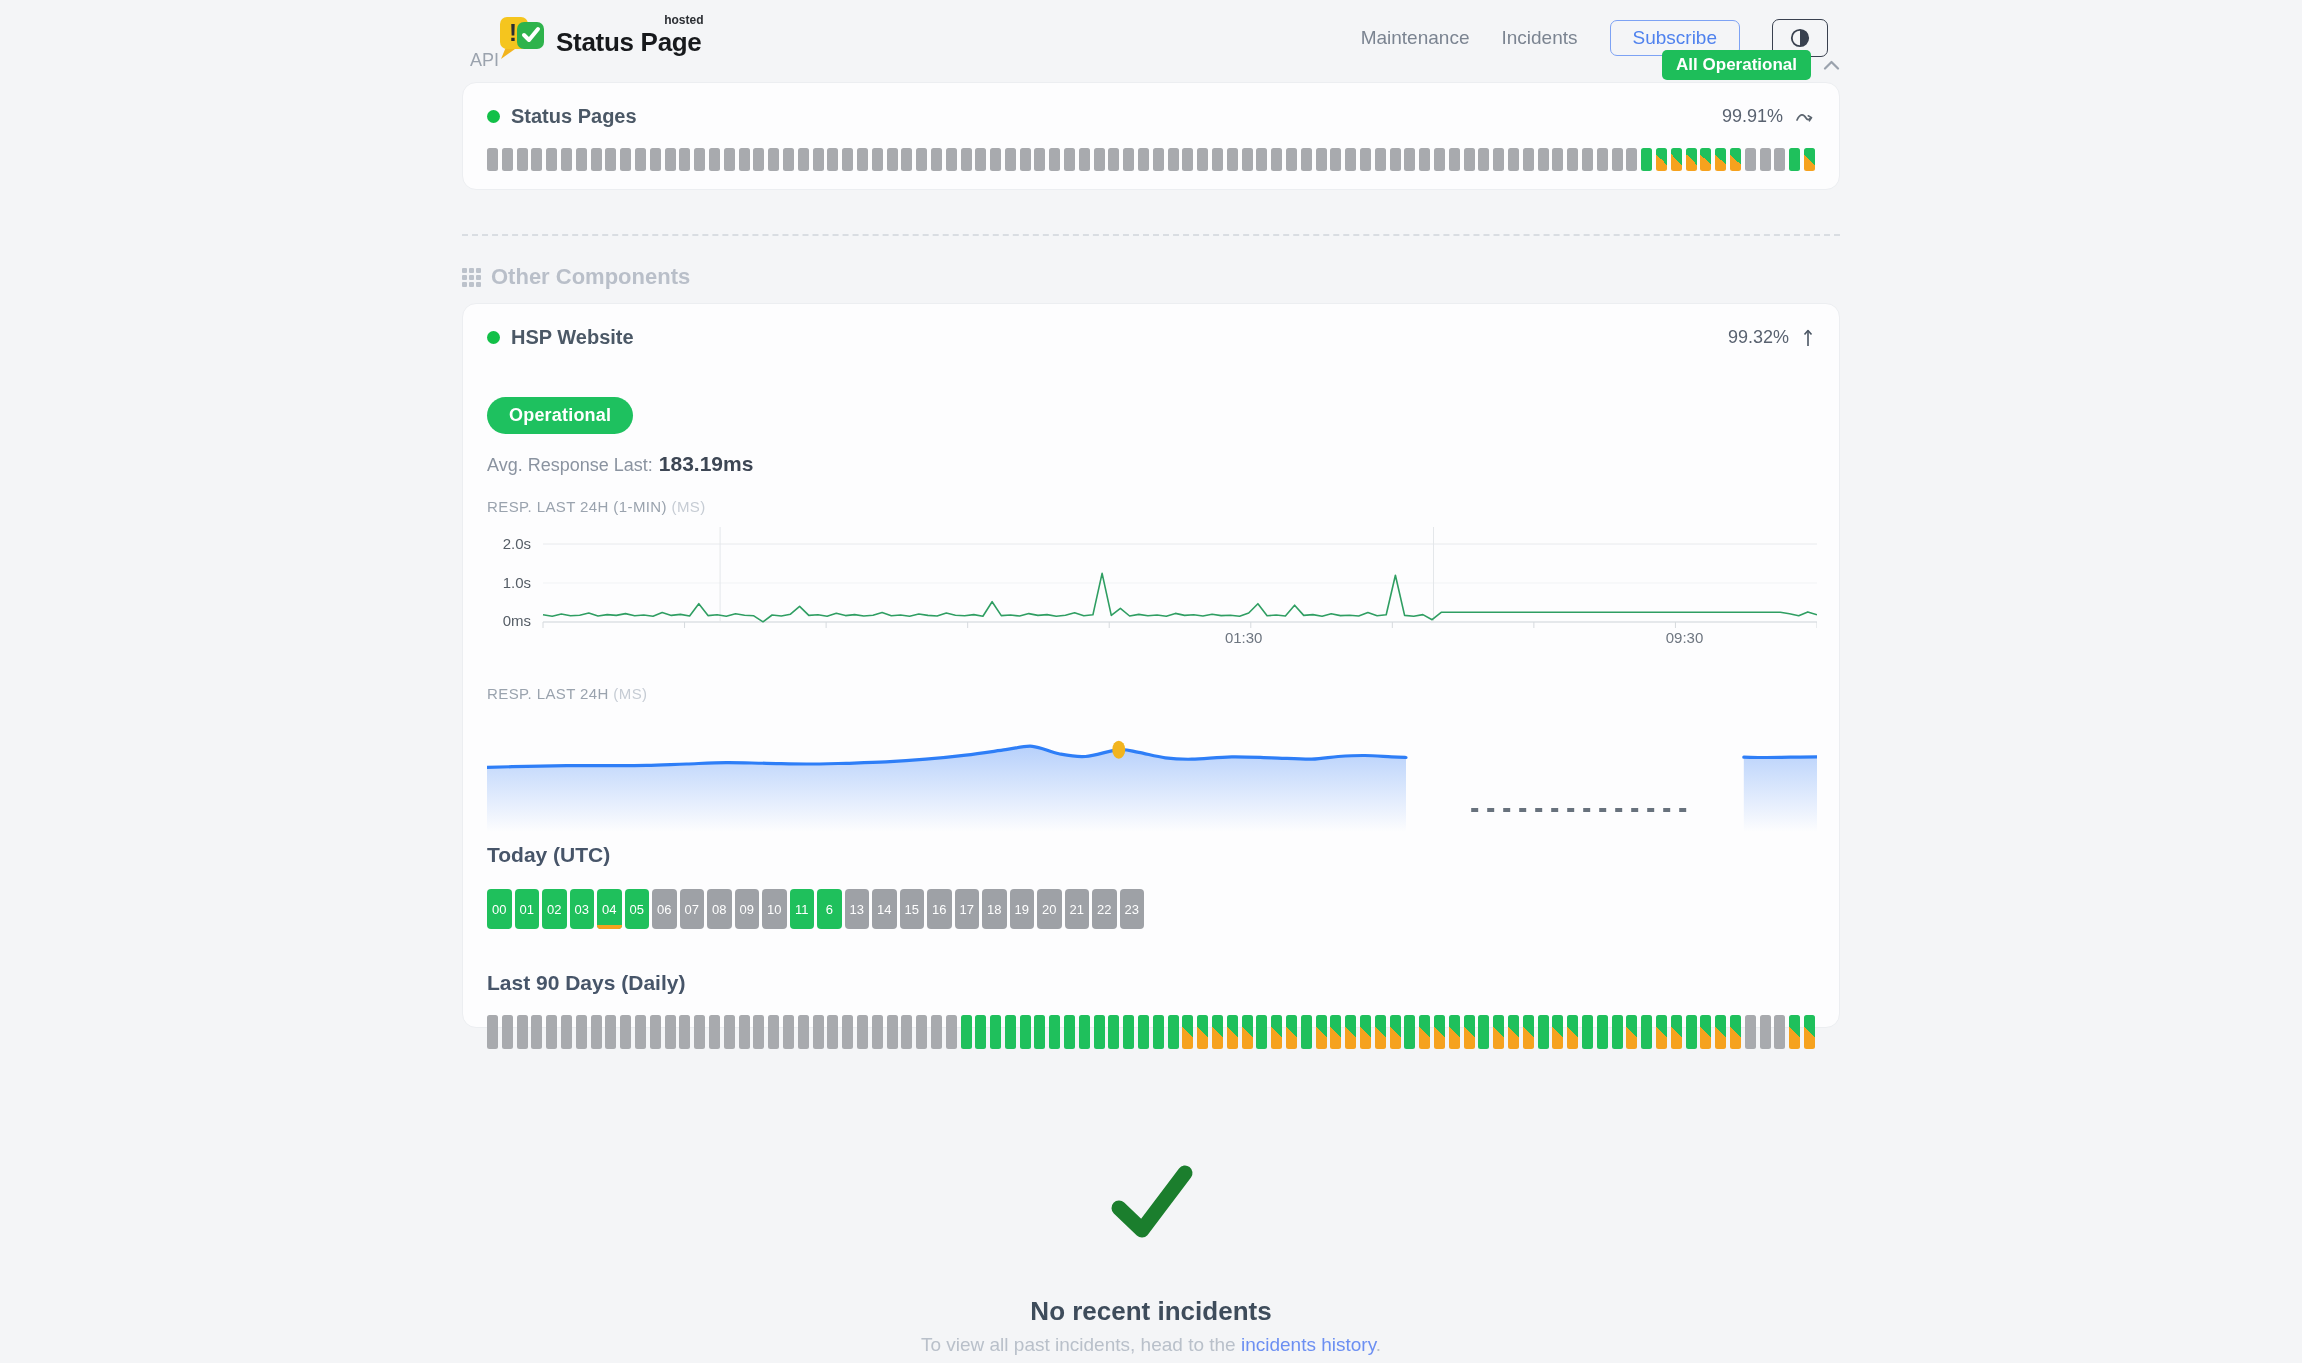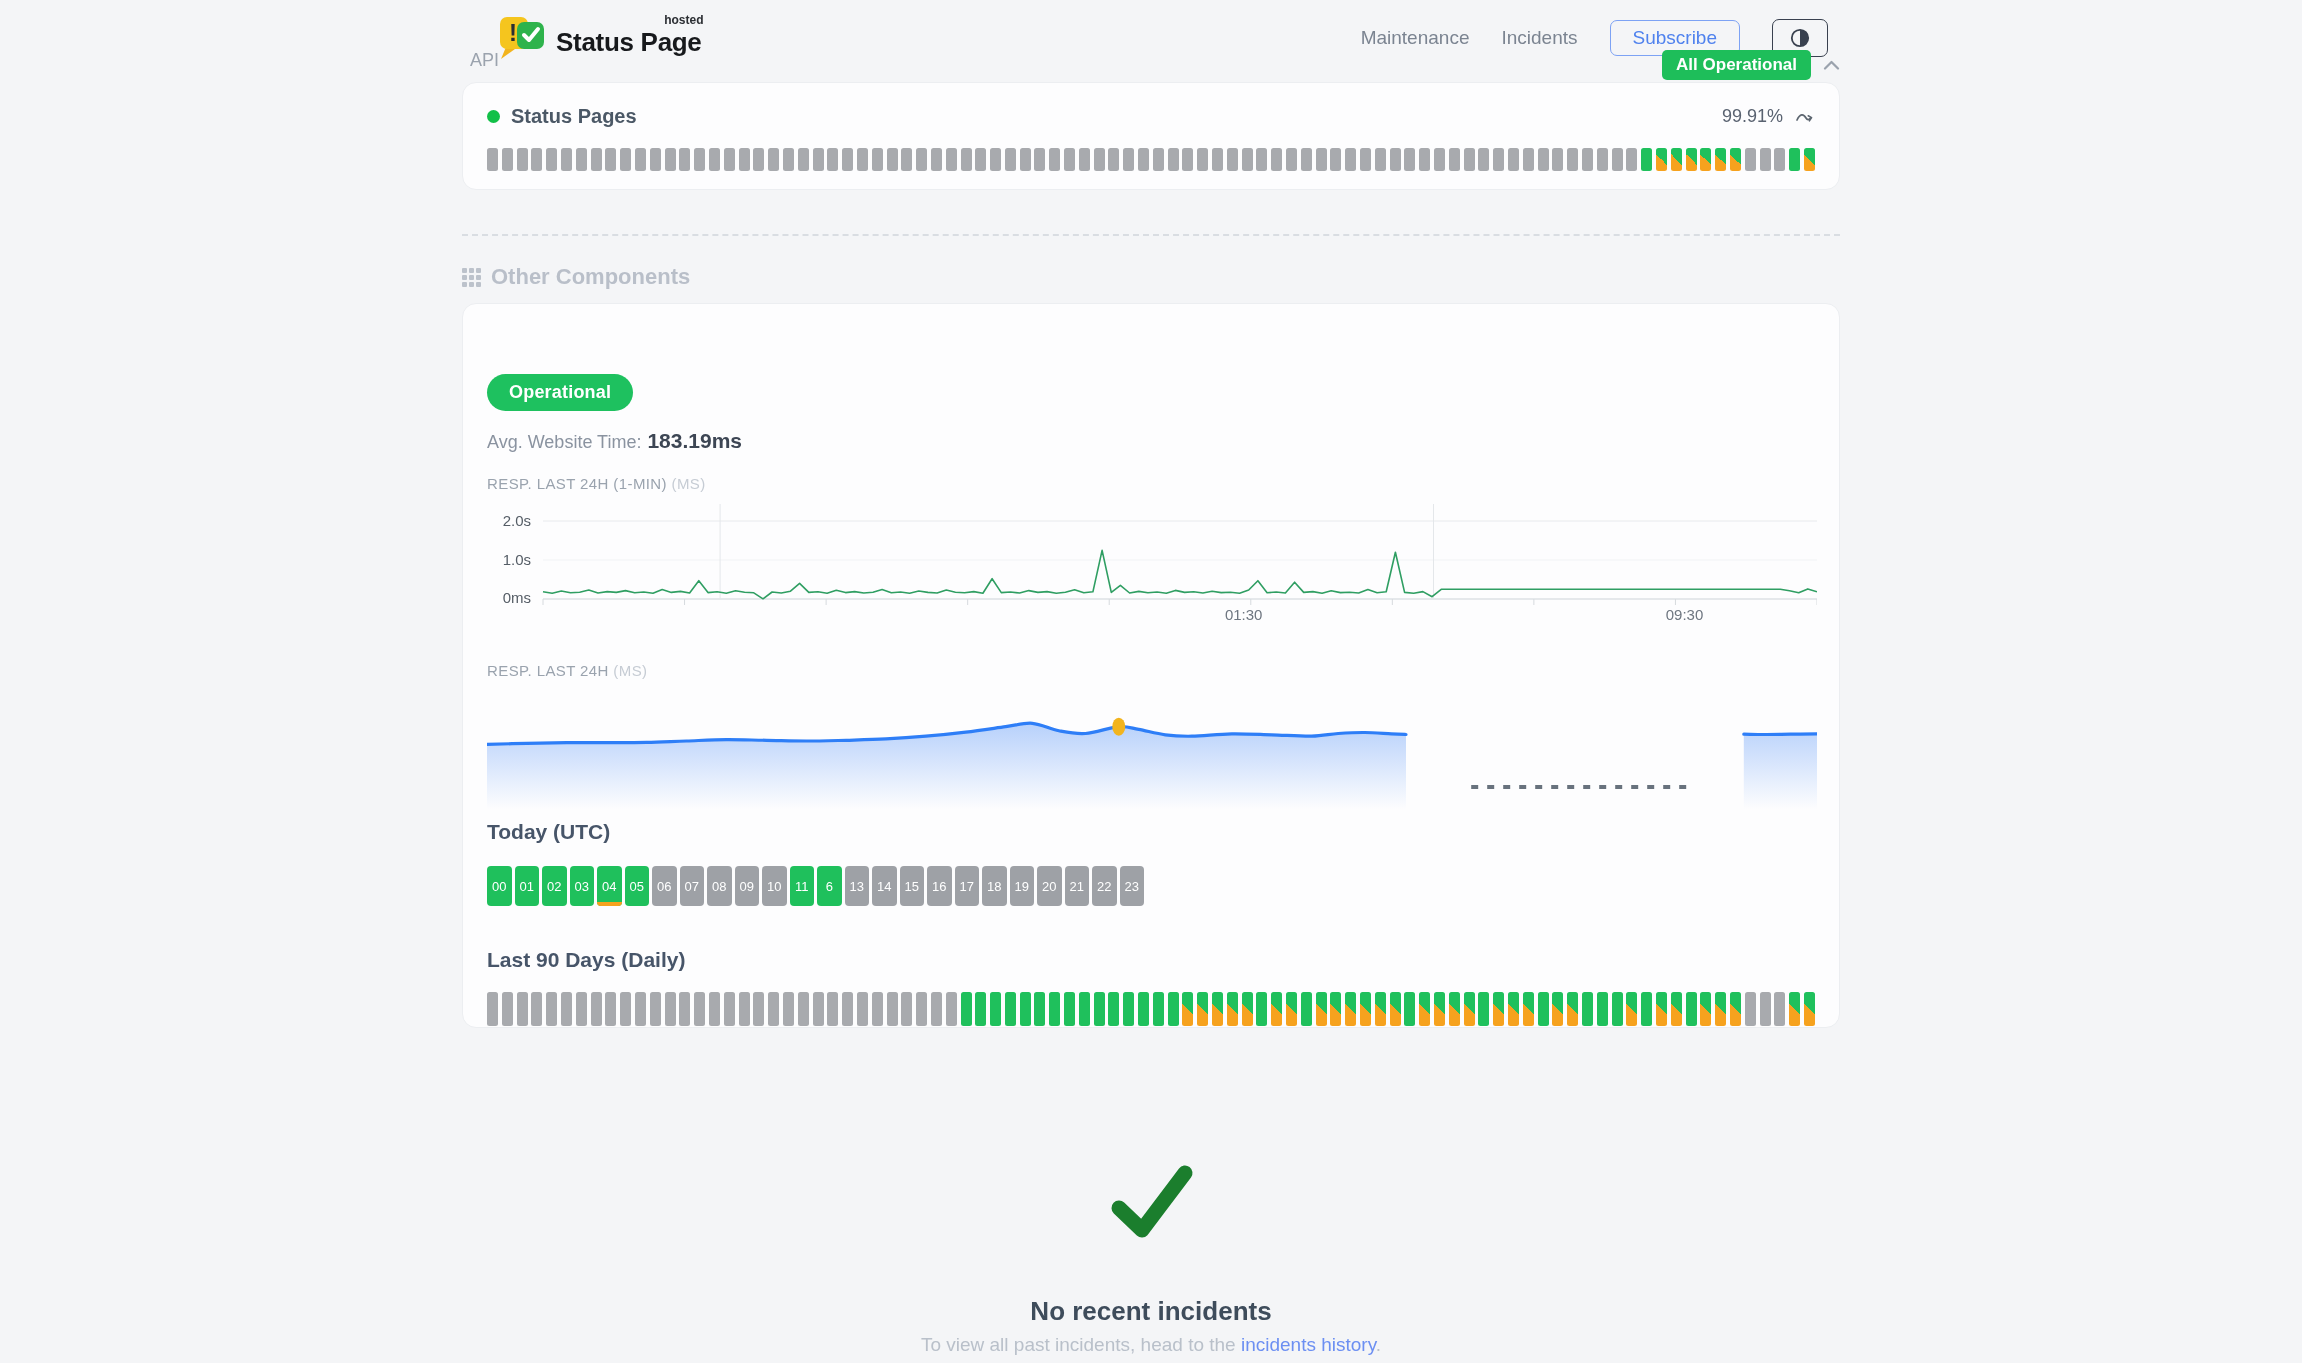--- a/index.html
+++ b/index.html
@@ -252,27 +252,40 @@
       <span></span>
       <span></span>
       <span></span>
       <span></span>
       <span></span>
     </span>
   <span>Other Components</span>
 </div>
 
 <div class="content card" style="top:303px; height:725px; padding:22px 24px;">
+  <div class="comp-row">
+    <div class="comp-left">
+      <span class="dot"></span>
+      <span class="comp-name">HSP Website</span>
+    </div>
+    <div class="comp-right">
+      <span>99.32%</span>
+      <svg width="14" height="22" viewBox="0 0 14 22">
+        <line x1="7" y1="4" x2="7" y2="19" stroke="#4a5563" stroke-width="1.6"></line>
+        <polyline points="3.5,7.5 7,3.5 10.5,7.5" fill="none" stroke="#4a5563" stroke-width="1.6" stroke-linejoin="round"></polyline>
+      </svg>
+    </div>
+  </div>
 
   <div style="margin-top:48px;">
     <span class="pill">Operational</span>
   </div>
 
   <div class="avg-line" style="margin-top:18px;">
-    <span>Avg. Website Time:</span><b>183.19ms</b>
+    <span>Avg. Response Last:</span><b>183.19ms</b>
   </div>
 
   <div class="mini-label" style="margin-top:22px;">
     <span>RESP. LAST 24H (1-MIN)</span> <span class="unit">(MS)</span>
   </div>
 
   <svg id="chart1" width="1330" height="130" viewBox="0 0 1330 130" style="margin-top:4px; display:block;">
       <line x1="56" y1="25" x2="1330" y2="25" stroke="#e8eaed" stroke-width="1"></line>
       <line x1="56" y1="64" x2="1330" y2="64" stroke="#f1f3f5" stroke-width="1"></line>
       <line x1="56" y1="103" x2="1330" y2="103" stroke="#dde1e5" stroke-width="1.5"></line>

